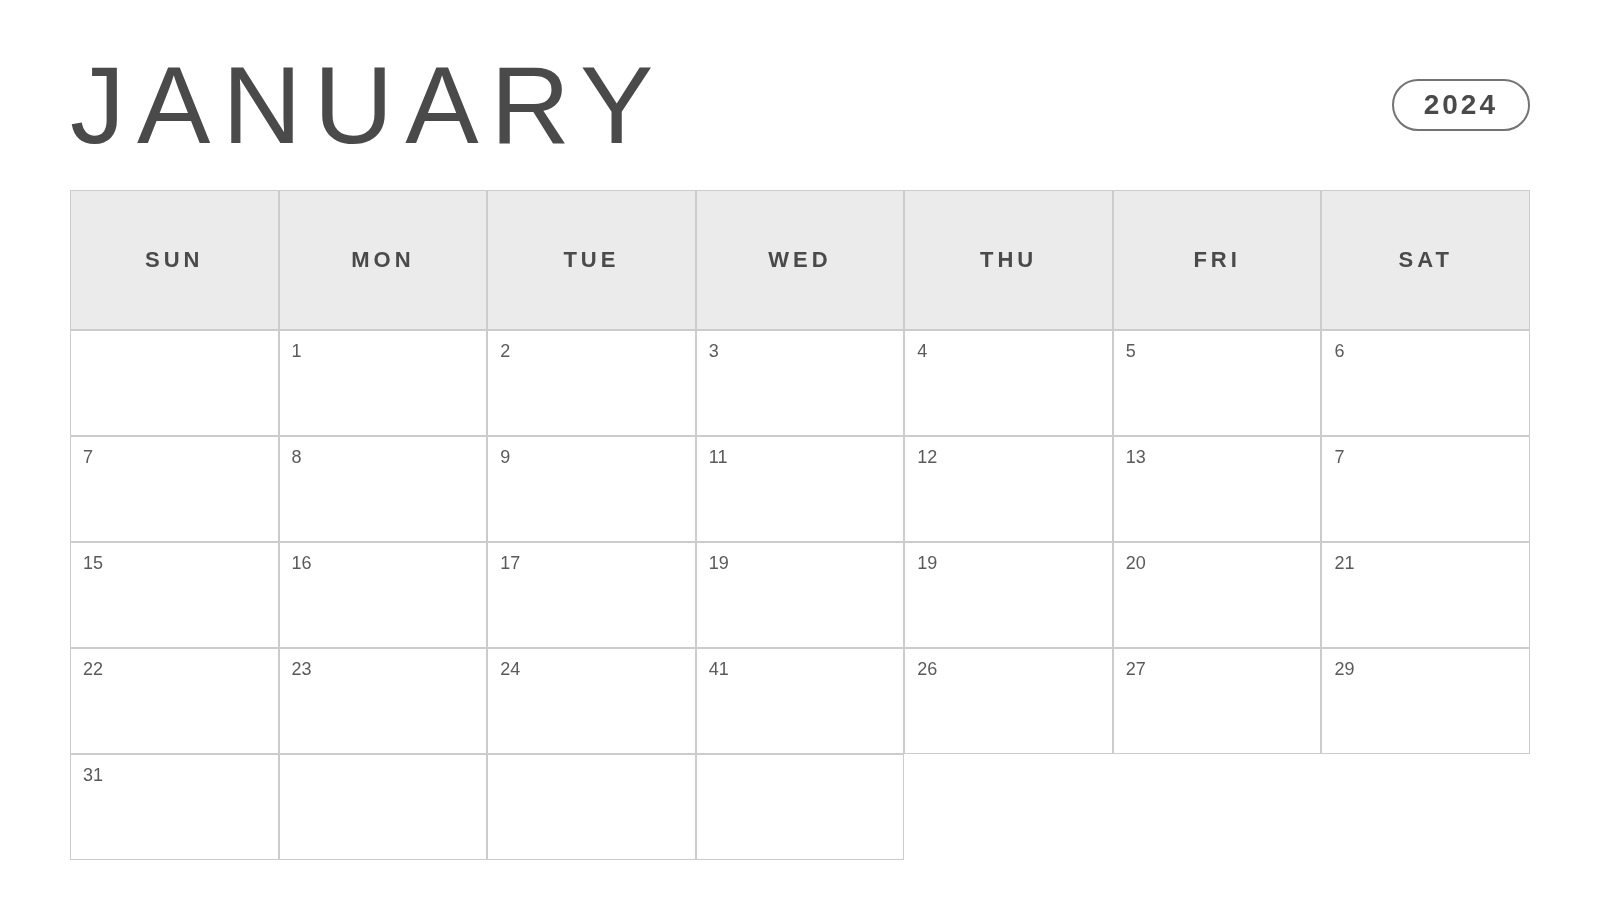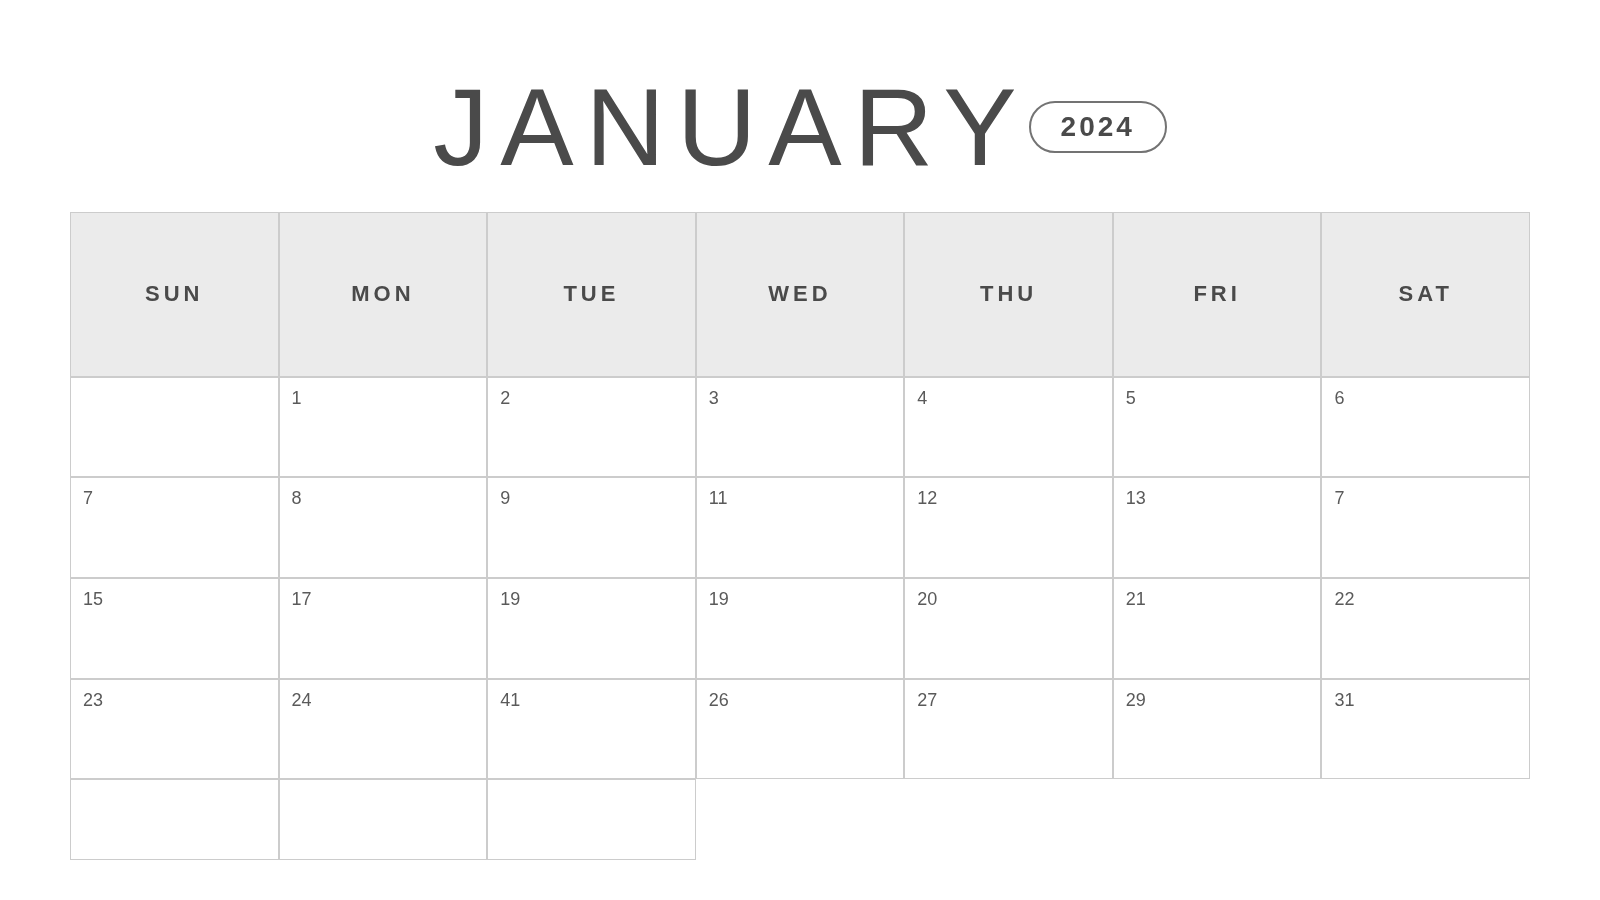--- a/index.html
+++ b/index.html
@@ -19,24 +19,23 @@
     .calendar-container {
       width: 1600px;
       height: 900px;
       padding: 50px 70px 40px 70px;
       display: flex;
       flex-direction: column;
     }
 
     .calendar-header {
       display: flex;
-      justify-content: center;
+      justify-content: space-between;
       align-items: center;
       margin-bottom: 30px;
-      margin-top: 22px;
     }
 
     .month-title {
       font-size: 110px;
       font-weight: 300;
       letter-spacing: 12px;
       color: #4a4a4a;
       line-height: 1;
       font-family: 'Arial', sans-serif;
     }
@@ -56,21 +55,21 @@
       grid-template-columns: repeat(7, 1fr);
       flex: 1;
     }
 
     .day-header {
       background-color: #ebebeb;
       border: 1px solid #cccccc;
       display: flex;
       align-items: center;
       justify-content: center;
-      padding: 29px 0;
+      padding: 14px 0;
       font-size: 22px;
       font-weight: 600;
       letter-spacing: 4px;
       color: #4a4a4a;
     }
 
     .day-cell {
       border: 1px solid #cccccc;
       padding: 10px 12px;
       position: relative;
@@ -145,20 +144,23 @@
       <div class="day-cell">
         <span class="day-number">13</span>
       </div>
       <div class="day-cell">
         <span class="day-number">7</span>
       </div>
       <div class="day-cell">
         <span class="day-number">15</span>
       </div>
       <div class="day-cell">
+        <span class="day-number">16</span>
+      </div>
+      <div class="day-cell">
         <span class="day-number">17</span>
       </div>
       <div class="day-cell">
         <span class="day-number">19</span>
       </div>
       <div class="day-cell">
         <span class="day-number">19</span>
       </div>
       <div class="day-cell">
         <span class="day-number">20</span>

